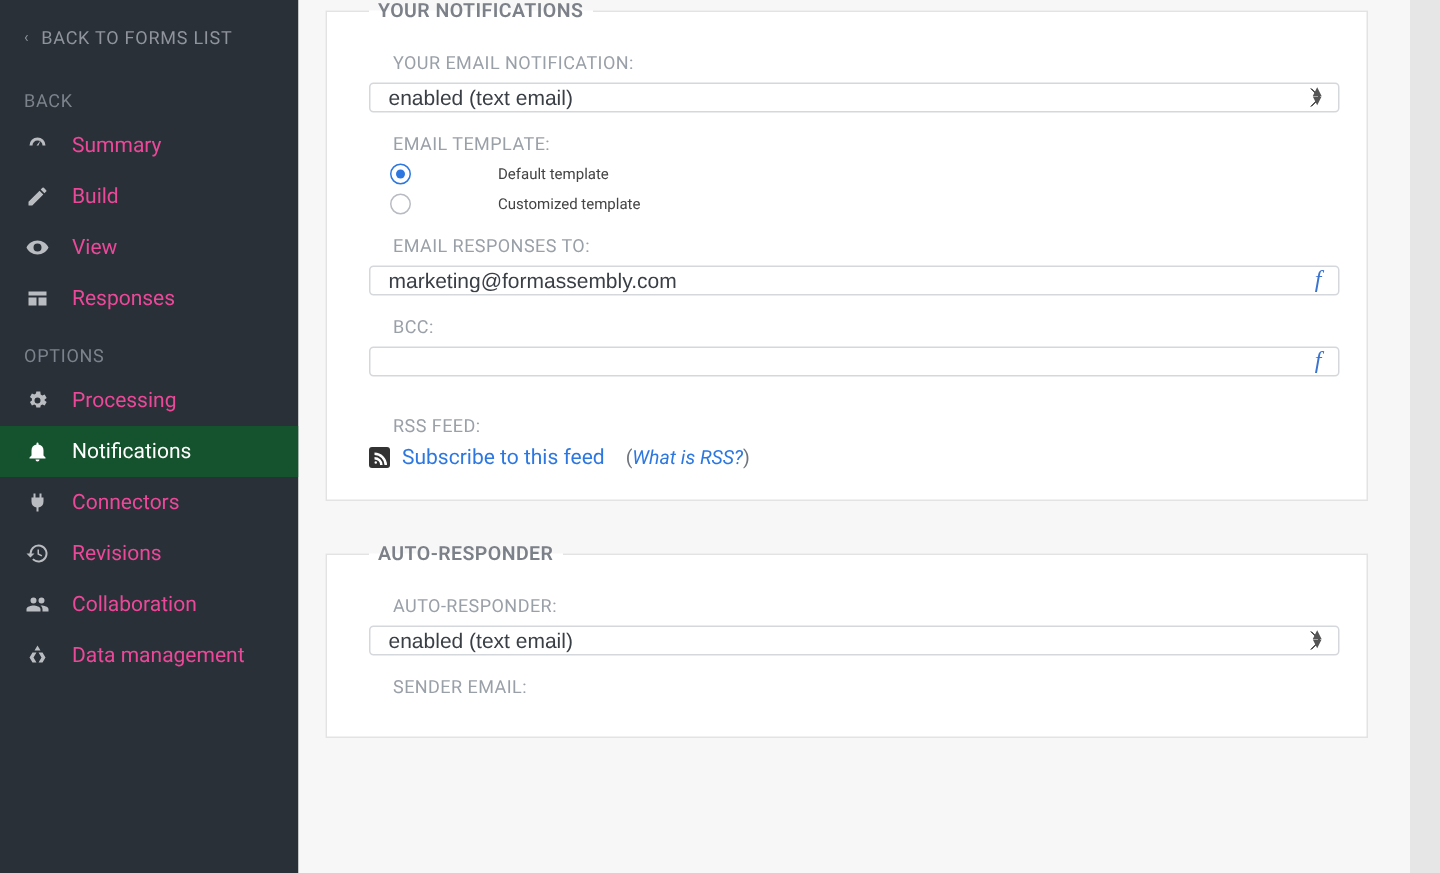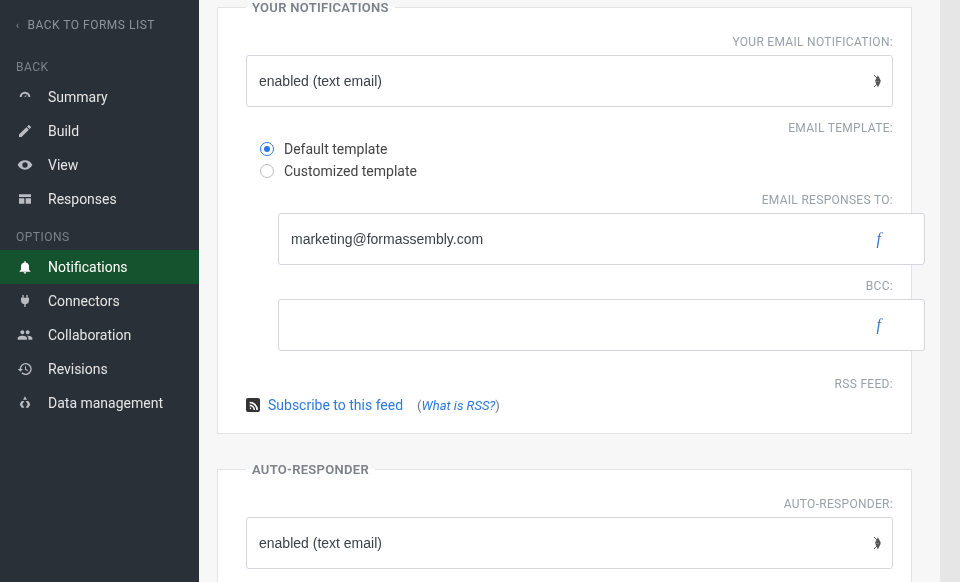--- a/index.html
+++ b/index.html
@@ -46,21 +46,21 @@
     color: #7c828b;
     font-size: 12px;
     letter-spacing: 0.5px;
   }
   .nav-item {
     display: flex;
     align-items: center;
     gap: 14px;
     padding: 9px 16px;
     cursor: pointer;
-    color: #e5e5e5;
+    color: #ec4899;
     font-size: 14px;
   }
   .nav-item.active {
     background: #14532d;
     color: #ffffff;
   }
   .nav-item .icon {
     width: 18px;
     display: inline-flex;
     align-items: center;
@@ -95,32 +95,31 @@
     color: #7c8088;
     font-size: 13px;
     font-weight: 600;
     letter-spacing: 0.3px;
   }
 
   .field-label {
     color: #9aa0a8;
     font-size: 12px;
     letter-spacing: 0.3px;
-    margin: 14px 0 6px 4px;
-    text-align: right;
+    margin: 14px 0 6px 16px;
   }
   .field-label.first { margin-top: 4px; }
 
   .select-wrap {
     position: relative;
   }
   .select-wrap select,
   .text-input {
     width: 100%;
-    height: 52px;
+    height: 20px;
     border: 1px solid #d4d7db;
     border-radius: 3px;
     padding: 0 34px 0 12px;
     font-size: 14px;
     color: #3a3f46;
     background: #fff;
     appearance: none;
     -webkit-appearance: none;
   }
   .select-wrap::after {
@@ -142,21 +141,21 @@
     top: 50%;
     transform: translateY(-50%);
     pointer-events: none;
     color: #555;
     font-size: 10px;
     line-height: 6px;
     display:flex;
     flex-direction:column;
   }
 
-  .text-input { padding-right: 30px; margin-left: 32px; }
+  .text-input { padding-right: 30px; }
   .input-wrap { position: relative; }
   .input-suffix {
     position: absolute;
     right: 12px;
     top: 50%;
     transform: translateY(-50%);
     color: #3b73d1;
     font-style: italic;
     font-family: "Times New Roman", serif;
     font-size: 16px;
@@ -180,21 +179,21 @@
     justify-content: center;
     background: #fff;
   }
   .radio.checked { border-color: #2d78e0; }
   .radio.checked::after {
     content: "";
     width: 6px; height: 6px;
     background: #2d78e0;
     border-radius: 50%;
   }
-  .radio-label { color: #444; font-size: 14px; }
+  .radio-label { color: #444; font-size: 10px; margin-left: 48px; }
 
   .rss-line {
     display: flex;
     align-items: center;
     gap: 8px;
     margin-top: 6px;
   }
   .rss-icon {
     width: 14px; height: 14px;
     background: #333;
@@ -249,51 +248,59 @@
       <span class="icon">
         <svg viewBox="0 0 24 24">
             <path d="M3 5h18v4H3V5zm0 6h8v8H3v-8zm10 0h8v8h-8v-8z"></path>
           </svg>
       </span>
       <span>Responses</span>
     </div>
 
     <div class="section-label">OPTIONS</div>
 
+    <div class="nav-item">
+      <span class="icon">
+        <svg viewBox="0 0 24 24">
+            <path d="M19.14 12.94a7.07 7.07 0 0 0 .05-.94 7.07 7.07 0 0 0-.05-.94l2.03-1.58-2-3.46-2.39.96a7.03 7.03 0 0 0-1.62-.94L14.8 3h-4l-.36 2.04c-.58.23-1.12.55-1.62.94l-2.39-.96-2 3.46 2.03 1.58c-.03.31-.05.62-.05.94s.02.63.05.94L4.43 13.5l2 3.46 2.39-.96c.5.39 1.04.71 1.62.94L10.8 19h4l.36-2.04c.58-.23 1.12-.55 1.62-.94l2.39.96 2-3.46-2.03-1.58zM12 15a3 3 0 1 1 0-6 3 3 0 0 1 0 6z"></path>
+          </svg>
+      </span>
+      <span>Processing</span>
+    </div>
     <div class="nav-item active">
       <span class="icon">
         <svg viewBox="0 0 24 24">
             <path d="M12 22a2 2 0 0 0 2-2h-4a2 2 0 0 0 2 2zm6-6V11a6 6 0 0 0-5-5.91V4a1 1 0 1 0-2 0v1.09A6 6 0 0 0 6 11v5l-2 2v1h16v-1l-2-2z"></path>
           </svg>
       </span>
       <span>Notifications</span>
     </div>
     <div class="nav-item">
       <span class="icon">
         <svg viewBox="0 0 24 24">
             <path d="M16 7V3h-2v4h-4V3H8v4H6v4a6 6 0 0 0 5 5.91V21h2v-4.09A6 6 0 0 0 18 11V7h-2z"></path>
           </svg>
       </span>
       <span>Connectors</span>
     </div>
     <div class="nav-item">
       <span class="icon">
         <svg viewBox="0 0 24 24">
+            <path d="M13 3a9 9 0 0 0-9 9H1l3.89 3.89.07.14L9 12H6a7 7 0 1 1 2.05 4.95l-1.41 1.41A9 9 0 1 0 13 3zm-1 5v5l4 2 .75-1.23-3.25-1.77V8H12z"></path>
+          </svg>
+      </span>
+      <span>Revisions</span>
+    </div>
+    <div class="nav-item">
+      <span class="icon">
+        <svg viewBox="0 0 24 24">
             <path d="M16 11a3 3 0 1 0-3-3 3 3 0 0 0 3 3zm-8 0a3 3 0 1 0-3-3 3 3 0 0 0 3 3zm0 2c-2.33 0-7 1.17-7 3.5V19h14v-2.5C15 14.17 10.33 13 8 13zm8 0c-.29 0-.62.02-.97.05A4.22 4.22 0 0 1 17 16.5V19h6v-2.5c0-2.33-4.67-3.5-7-3.5z"></path>
           </svg>
       </span>
       <span>Collaboration</span>
-    </div>
-    <div class="nav-item">
-      <span class="icon">
-        <svg viewBox="0 0 24 24">
-            <path d="M13 3a9 9 0 0 0-9 9H1l3.89 3.89.07.14L9 12H6a7 7 0 1 1 2.05 4.95l-1.41 1.41A9 9 0 1 0 13 3zm-1 5v5l4 2 .75-1.23-3.25-1.77V8H12z"></path>
-          </svg>
-      </span>
-      <span>Revisions</span>
     </div>
     <div class="nav-item">
       <span class="icon">
         <svg viewBox="0 0 24 24">
             <path d="M7 19l-3-5 3-5h4l-3 5 3 5H7zm10 0h-4l3-5-3-5h4l3 5-3 5zM12 2l3 5H9l3-5z"></path>
           </svg>
       </span>
       <span>Data management</span>
     </div>
   </nav>

